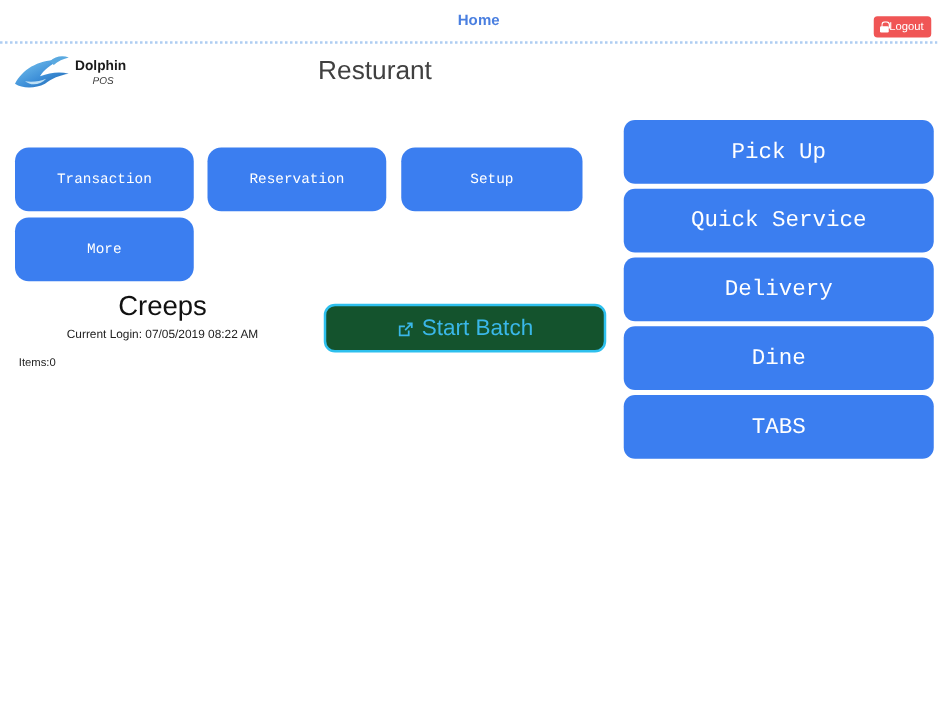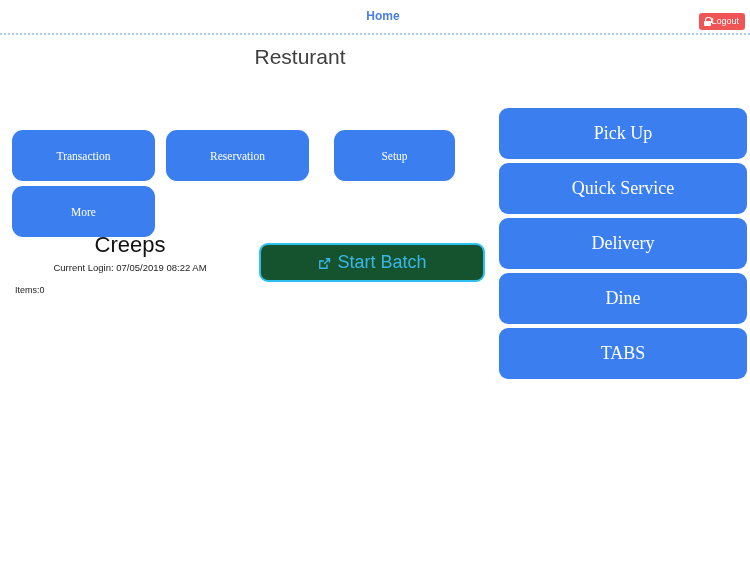--- a/index.html
+++ b/index.html
@@ -118,44 +118,43 @@
     font-weight: normal;
   }
 
   
   .btn-blue {
     position: absolute;
     background: #3b7ef0;
     border: none;
     border-radius: 11px;
     color: #ffffff;
-    font-family: Liberation Serif, serif;
+    font-family: Liberation Mono, monospace;
     cursor: pointer;
     display: flex;
     align-items: center;
     justify-content: center;
     text-align: center;
     padding: 12px;
-    margin-top: 12px;
   }
   .btn-left {
     height: 51px;
     font-size: 11.5px;
   }
   .btn-right {
     left: 499px;
     width: 248px;
     height: 51px;
     font-size: 18px;
     border-radius: 9px;
   }
 
   #btn-transaction { left: 12px;  top: 118px; width: 143px; }
   #btn-reservation { left: 166px; top: 118px; width: 143px; }
-  #btn-setup       { left: 334px; top: 118px; width: 121px; }
+  #btn-setup       { left: 321px; top: 118px; width: 145px; }
   #btn-more        { left: 12px;  top: 174px; width: 143px; }
 
   #btn-pickup       { top: 96px; }
   #btn-quickservice { top: 151px; }
   #btn-delivery     { top: 206px; }
   #btn-dine         { top: 261px; }
   #btn-tabs         { top: 316px; }
 
   
   .store-name {
@@ -217,20 +216,36 @@
 
 <div class="navbar">
   <div class="nav-home">Home</div>
   <button class="logout-btn">
     <span class="lock-icon"></span>
     <span class="logout-label">Logout</span>
   </button>
 </div>
 
 <div class="header">
+  <div class="logo">
+    <svg width="92" height="32" viewBox="0 0 92 32" xmlns="http://www.w3.org/2000/svg">
+      <defs>
+        <linearGradient id="dg" x1="0" y1="0" x2="1" y2="1">
+          <stop offset="0%" stop-color="#7dc8f0"></stop>
+          <stop offset="55%" stop-color="#3d8fd8"></stop>
+          <stop offset="100%" stop-color="#1b5fa8"></stop>
+        </linearGradient>
+      </defs>
+      <path d="M2 24 C8 12 22 4 38 5 C30 9 25 13 22 18 C30 15 38 14 45 16 C38 17 31 20 26 24 C18 28 8 28 2 24 Z" fill="url(#dg)"></path>
+      <path d="M30 6 C34 2 40 1 45 3 C41 4 36 6 33 9 Z" fill="#5aa9e0"></path>
+      <path d="M10 22 C16 23 22 22 27 20 C22 25 15 26 10 22 Z" fill="#bfe0f5"></path>
+      <text x="50" y="13" font-family="Liberation Sans, sans-serif" font-size="11" font-weight="bold" fill="#1a1a1a">Dolphin</text>
+      <text x="64" y="24" font-family="Liberation Sans, sans-serif" font-size="8" font-style="italic" fill="#3a3a3a">POS</text>
+    </svg>
+  </div>
   <div class="page-title">Resturant</div>
 </div>
 
 <button class="btn-blue btn-left" id="btn-transaction">Transaction</button>
 <button class="btn-blue btn-left" id="btn-reservation">Reservation</button>
 <button class="btn-blue btn-left" id="btn-setup">Setup</button>
 <button class="btn-blue btn-left" id="btn-more">More</button>
 
 <button class="btn-blue btn-right" id="btn-pickup">Pick Up</button>
 <button class="btn-blue btn-right" id="btn-quickservice">Quick Service</button>

